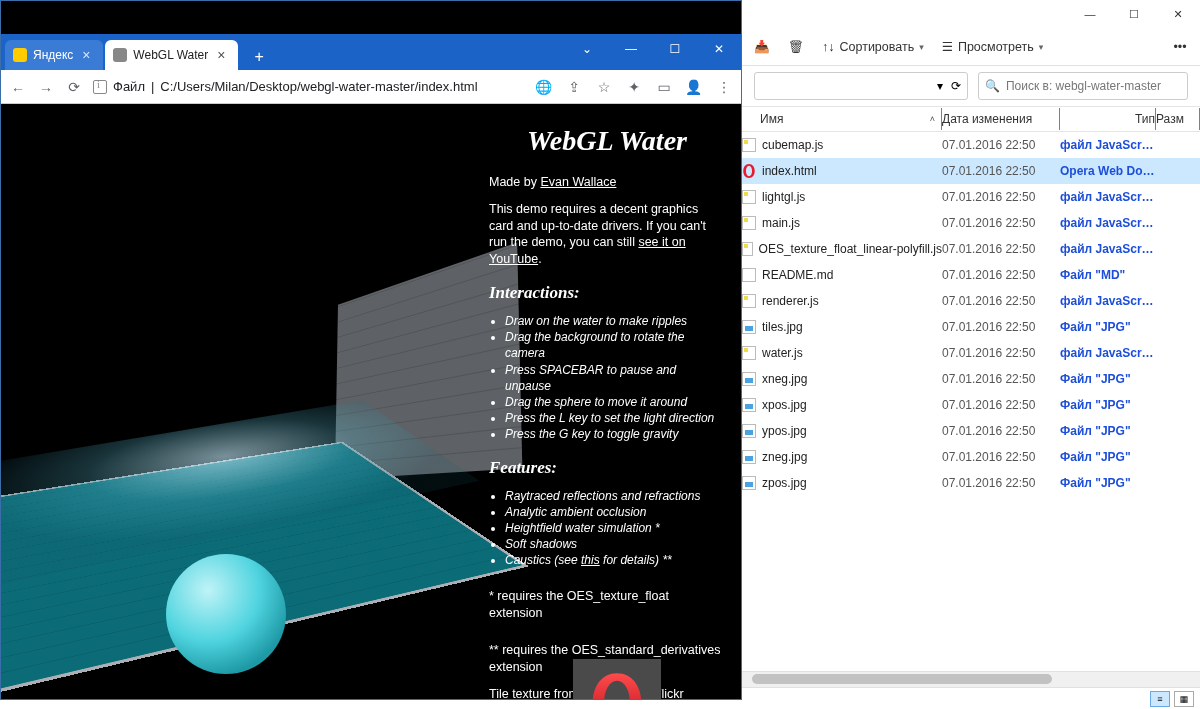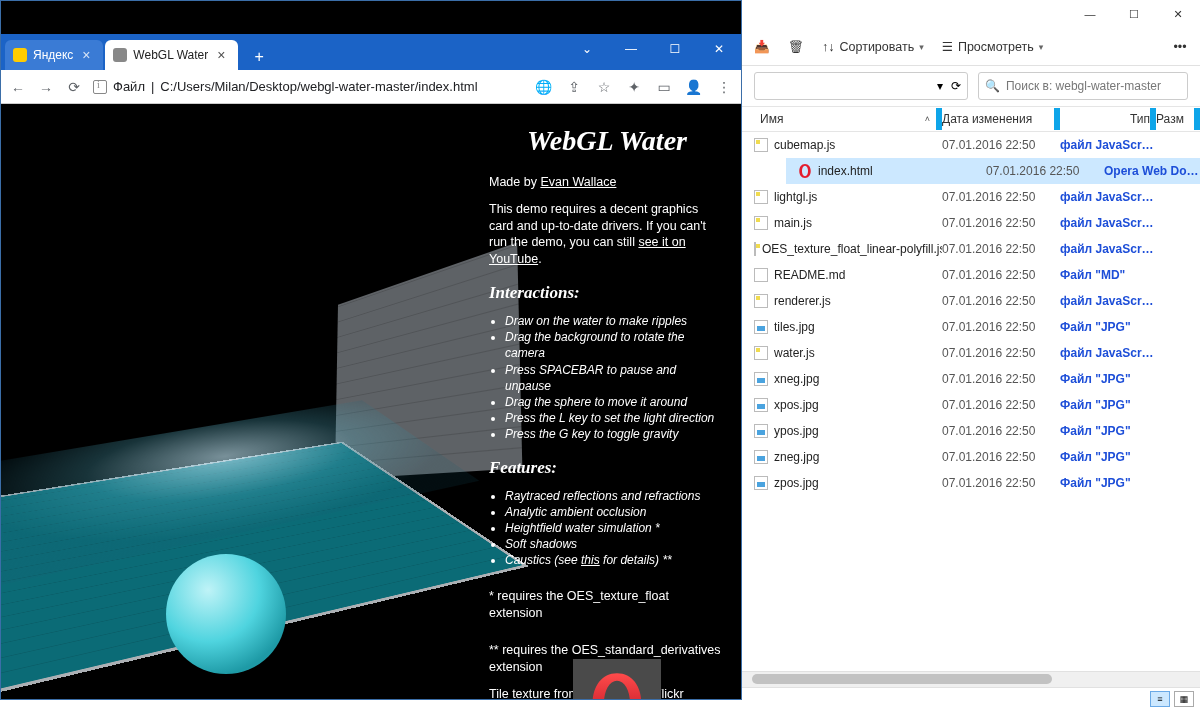--- a/index.html
+++ b/index.html
@@ -71,29 +71,29 @@
 
   .ex-path { height: 40px; display: flex; align-items: center; padding: 0 12px; gap: 10px; }
   .ex-crumb { flex: 1; height: 28px; border: 1px solid #ccc; border-radius: 3px; display:flex; align-items:center; justify-content:flex-end; padding: 0 6px; gap: 8px; }
   .ex-search { width: 210px; height: 28px; border: 1px solid #ccc; border-radius: 3px; display:flex; align-items:center; padding: 0 6px; gap: 6px; color:#777; font-size: 12px; }
 
   .ex-header { height: 26px; display: flex; align-items: center; border-top: 1px solid #e5e5e5; border-bottom: 1px solid #e5e5e5; font-size: 12px; color: #333; }
   .col-name { width: 200px; padding-left: 18px; display:flex; align-items:center; gap:8px;}
   .col-date { width: 118px; }
   .col-type { width: 96px; text-align: right; }
   .col-size { flex: 1; }
-  .ex-header > div { border-right: 6px solid #0ea5e9; padding-top:4px; padding-bottom:4px; }
+  .ex-header > div { border-right: 1px solid #0ea5e9; padding-top:4px; padding-bottom:4px; }
   .sort-caret { font-size: 9px; color:#555; margin-left:auto; margin-right:6px;}
 
   .ex-rows { flex: 1; overflow: auto; }
   .row { height: 26px; display: flex; align-items: center; font-size: 12px; color: #222; }
-  .row .c-name { width: 200px; padding-left: 12px; display: flex; align-items: center; gap: 6px; white-space: nowrap; overflow: hidden; text-overflow: ellipsis; }
+  .row .c-name { width: 200px; display: flex; align-items: center; gap: 6px; white-space: nowrap; overflow: hidden; text-overflow: ellipsis; }
   .row .c-date { width: 118px; color: #555; }
   .row .c-type { width: 96px; color: #1d4ed8; white-space: nowrap; overflow: hidden; text-overflow: ellipsis; font-weight: bold; }
-  .row.sel { background: #cce8ff; margin-left: 44px; }
+  .row.sel { background: #cce8ff; }
   .ficon { width: 14px; height: 14px; display:inline-block; }
   .ficon.js  { background: linear-gradient(#fff,#fff); border:1px solid #bbb; position:relative;}
   .ficon.js::after{content:"";position:absolute;left:1px;top:1px;width:4px;height:4px;background:#f0db4f;}
   .ficon.txt { background:#fff;border:1px solid #bbb; }
   .ficon.img { background:#fff;border:1px solid #bbb; position:relative;}
   .ficon.img::after{content:"";position:absolute;left:2px;top:5px;width:8px;height:5px;background:#4aa3df;}
   .opera-mini{width:14px;height:14px;}
 
   .ex-status { height: 22px; border-top:1px solid #e1e1e1; display:flex; align-items:center; justify-content:flex-end; gap:4px; padding:0 6px;}
   .view-btn{width:20px;height:16px;border:1px solid #aaa;display:flex;align-items:center;justify-content:center;font-size:9px;}

